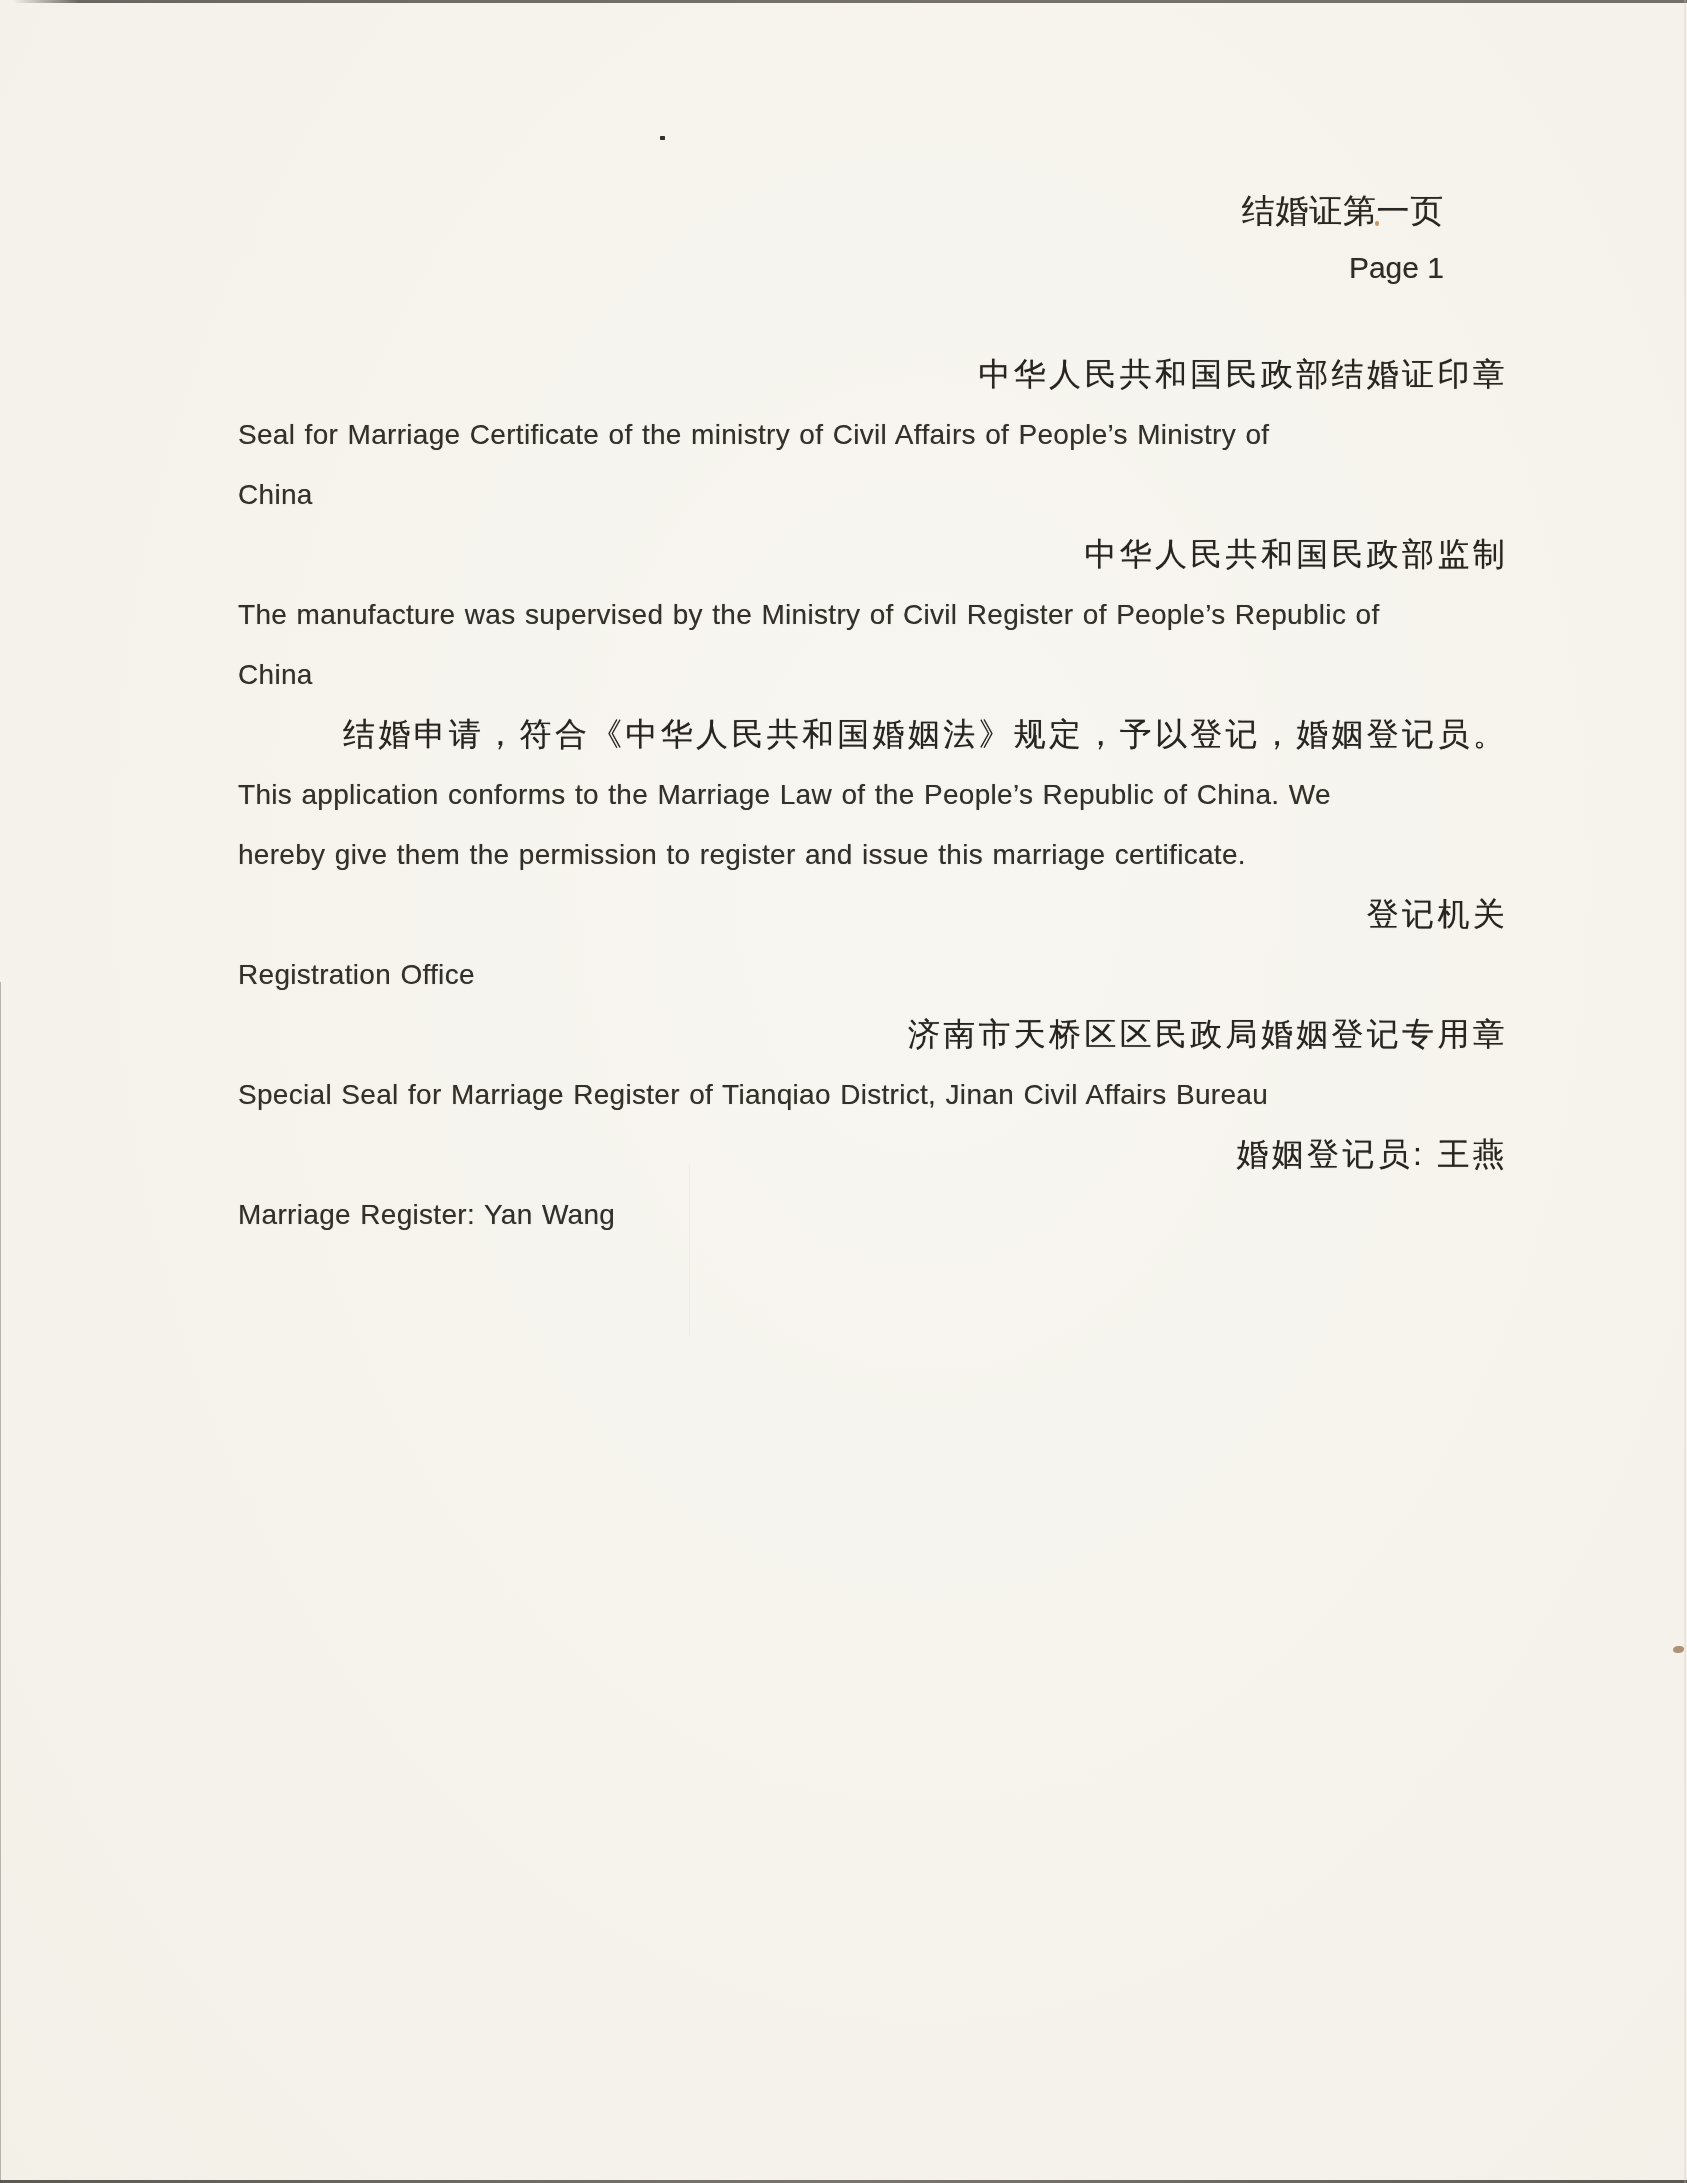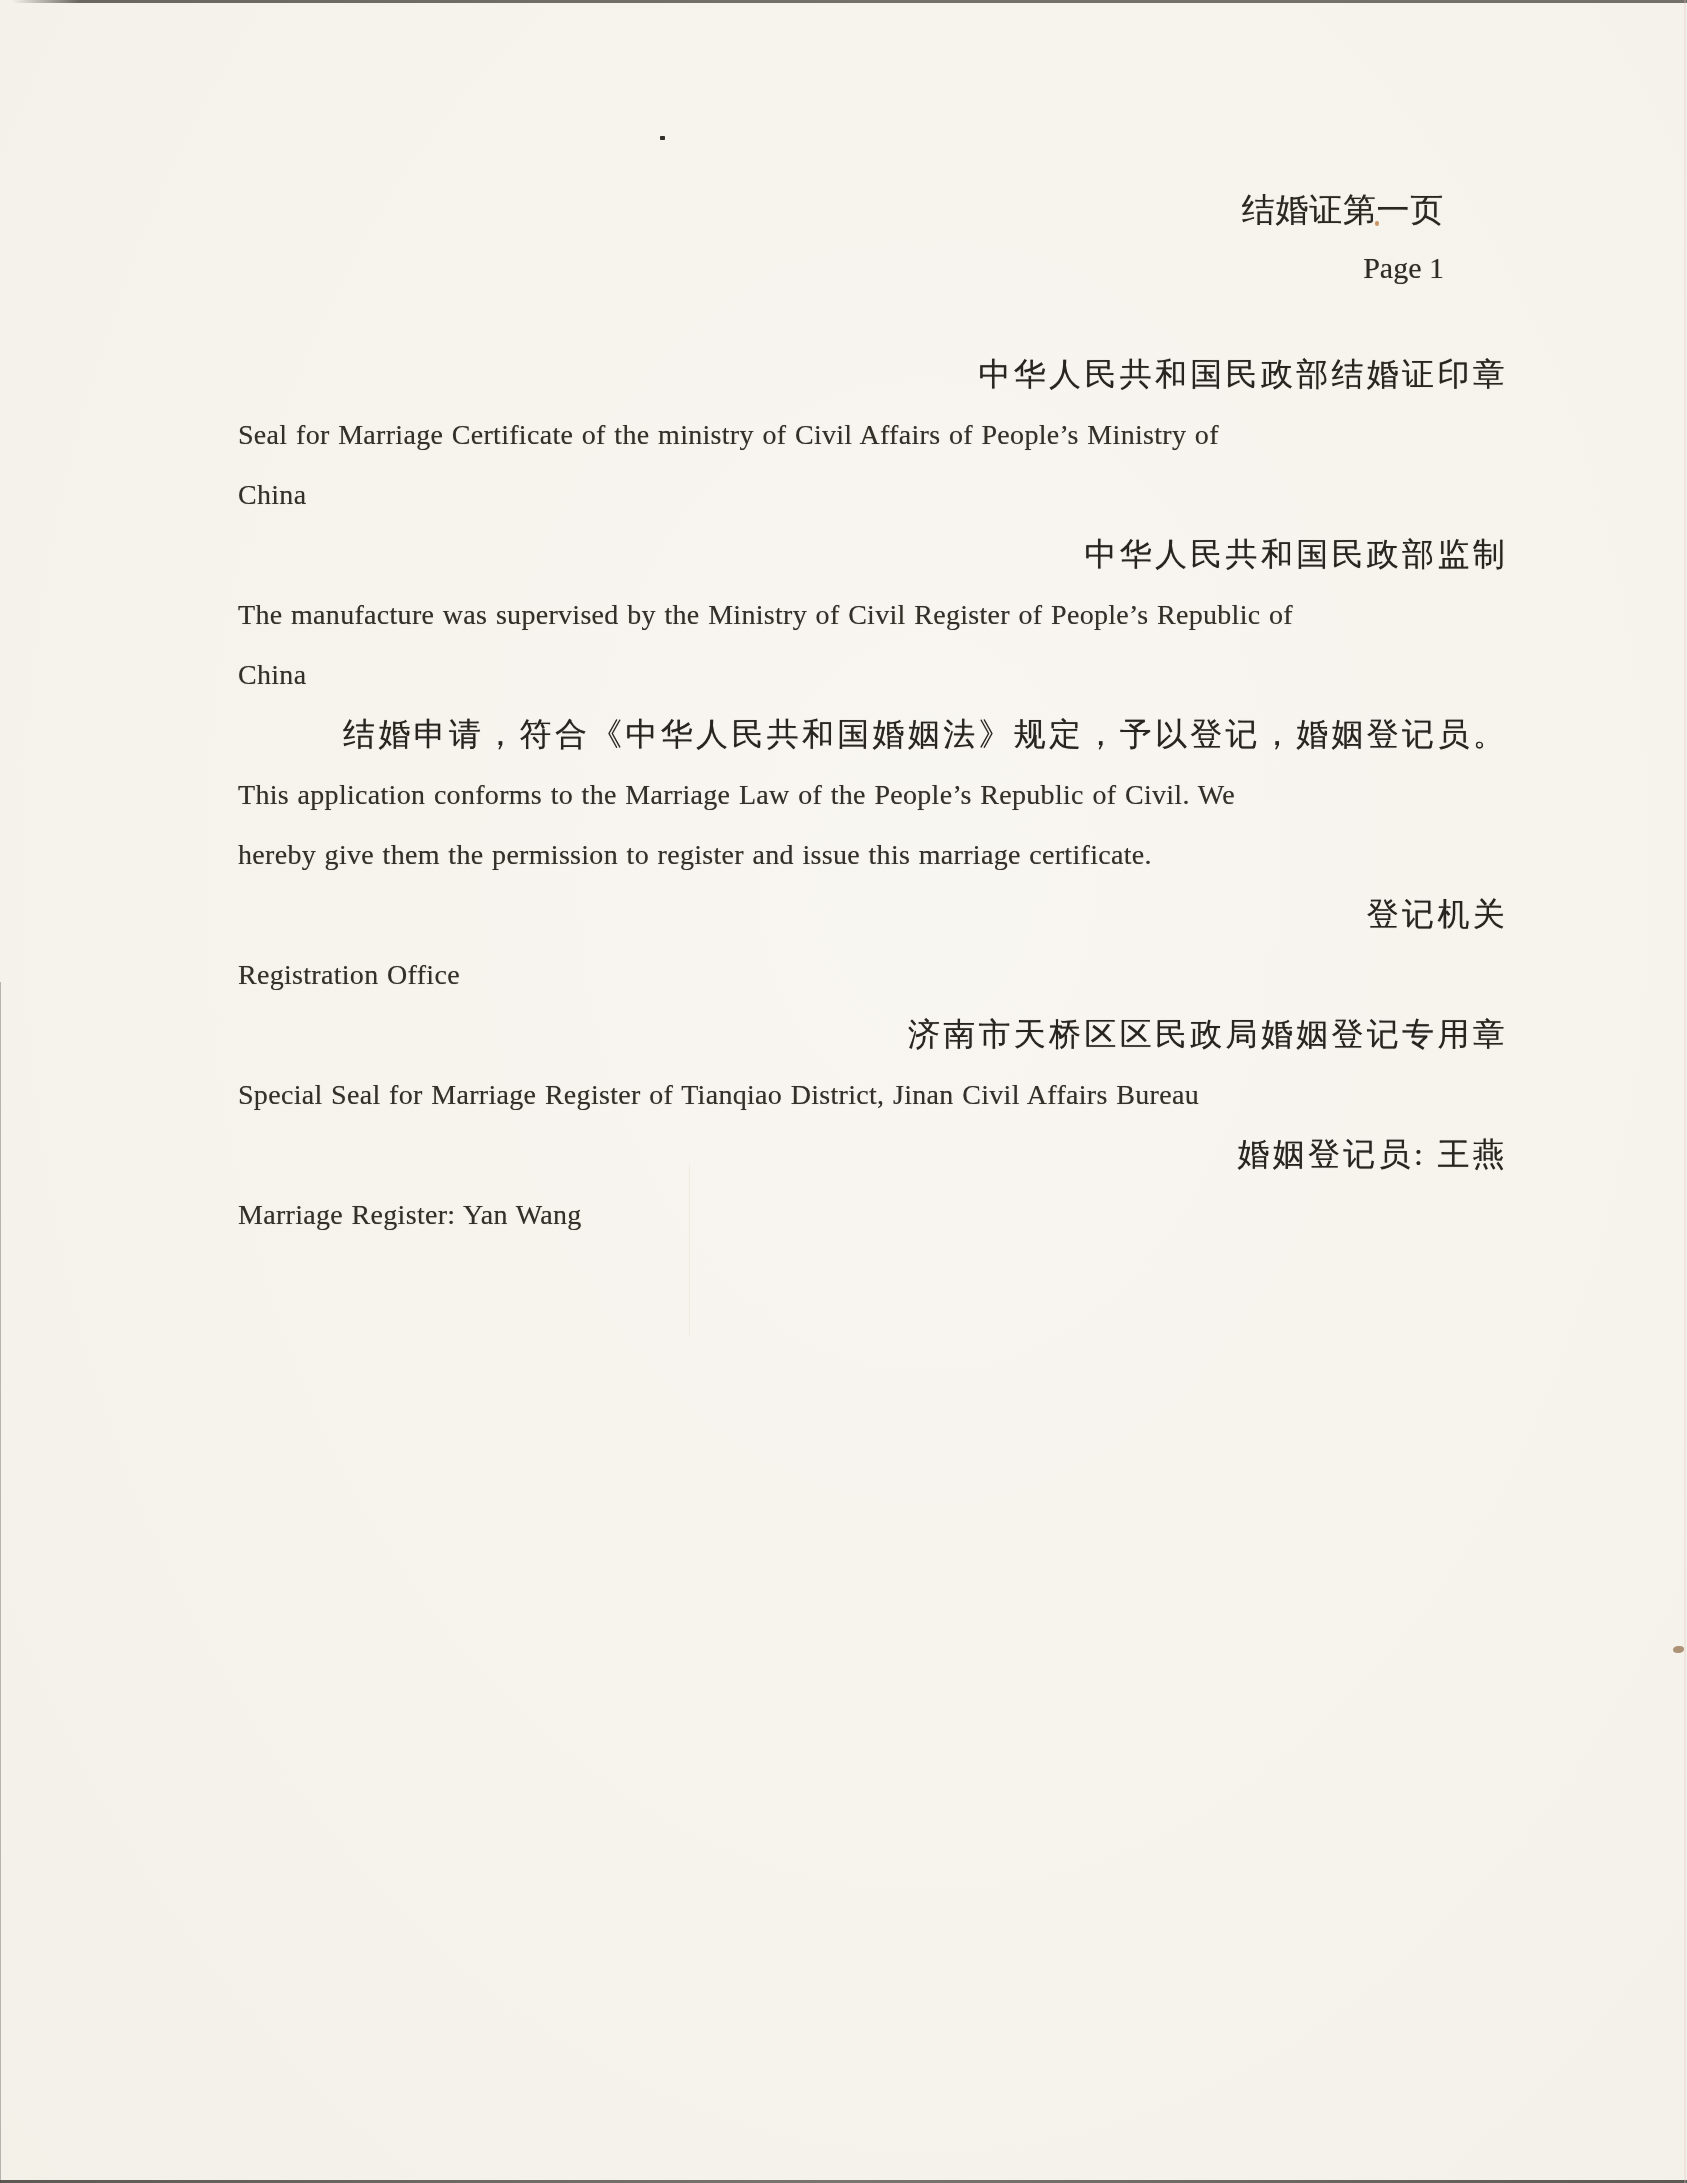--- a/index.html
+++ b/index.html
@@ -8,21 +8,21 @@
     width: 1687px;
     height: 2183px;
     overflow: hidden;
   }
   .page {
     position: relative;
     width: 1687px;
     height: 2183px;
     background-color: #f6f3ed;
     background-image: radial-gradient(ellipse at 55% 40%, #f8f6f1 0%, #f5f2eb 75%, #f3f0e8 100%);
-    font-family: Liberation Serif, serif;
+    font-family: Liberation Sans, sans-serif;
     color: #2f2c26;
   }
   
   .header {
     position: absolute;
     top: 192px;
     right: 243px;
     text-align: right;
   }
   .header-cn {
@@ -132,21 +132,21 @@
   </div>
 
   <div class="docbody">
     <div class="line cn">中华人民共和国民政部结婚证印章</div>
     <div class="line en">Seal for Marriage Certificate of the ministry of Civil Affairs of People’s Ministry of</div>
     <div class="line en">China</div>
     <div class="line cn">中华人民共和国民政部监制</div>
     <div class="line en">The manufacture was supervised by the Ministry of Civil Register of People’s Republic of</div>
     <div class="line en">China</div>
     <div class="line cn">结婚申请，符合《中华人民共和国婚姻法》规定，予以登记，婚姻登记员。</div>
-    <div class="line en">This application conforms to the Marriage Law of the People’s Republic of Civil. We</div>
+    <div class="line en">This application conforms to the Marriage Law of the People’s Republic of China. We</div>
     <div class="line en">hereby give them the permission to register and issue this marriage certificate.</div>
     <div class="line cn">登记机关</div>
     <div class="line en">Registration Office</div>
     <div class="line cn">济南市天桥区区民政局婚姻登记专用章</div>
     <div class="line en">Special Seal for Marriage Register of Tianqiao District, Jinan Civil Affairs Bureau</div>
     <div class="line cn">婚姻登记员: 王燕</div>
     <div class="line en">Marriage Register: Yan Wang</div>
   </div>
 
   <div class="edge-top"></div>

